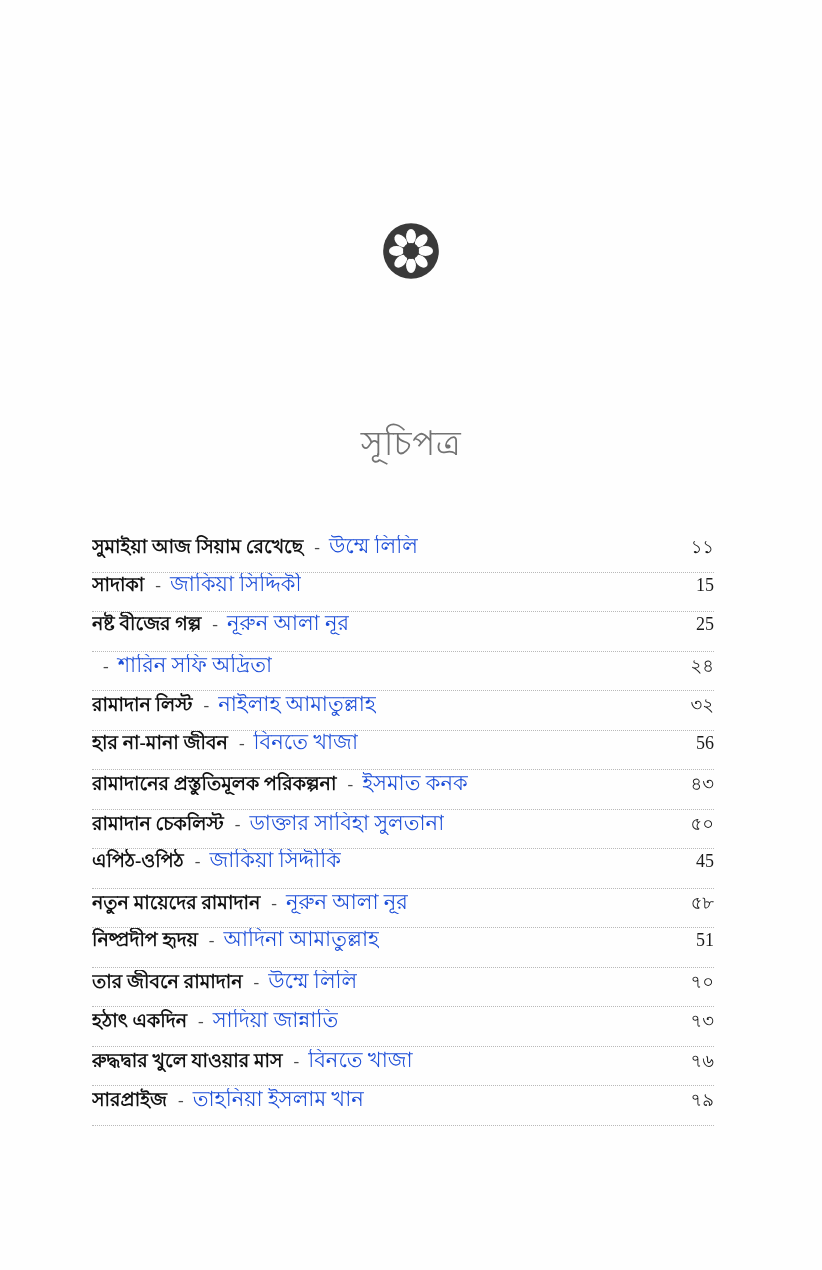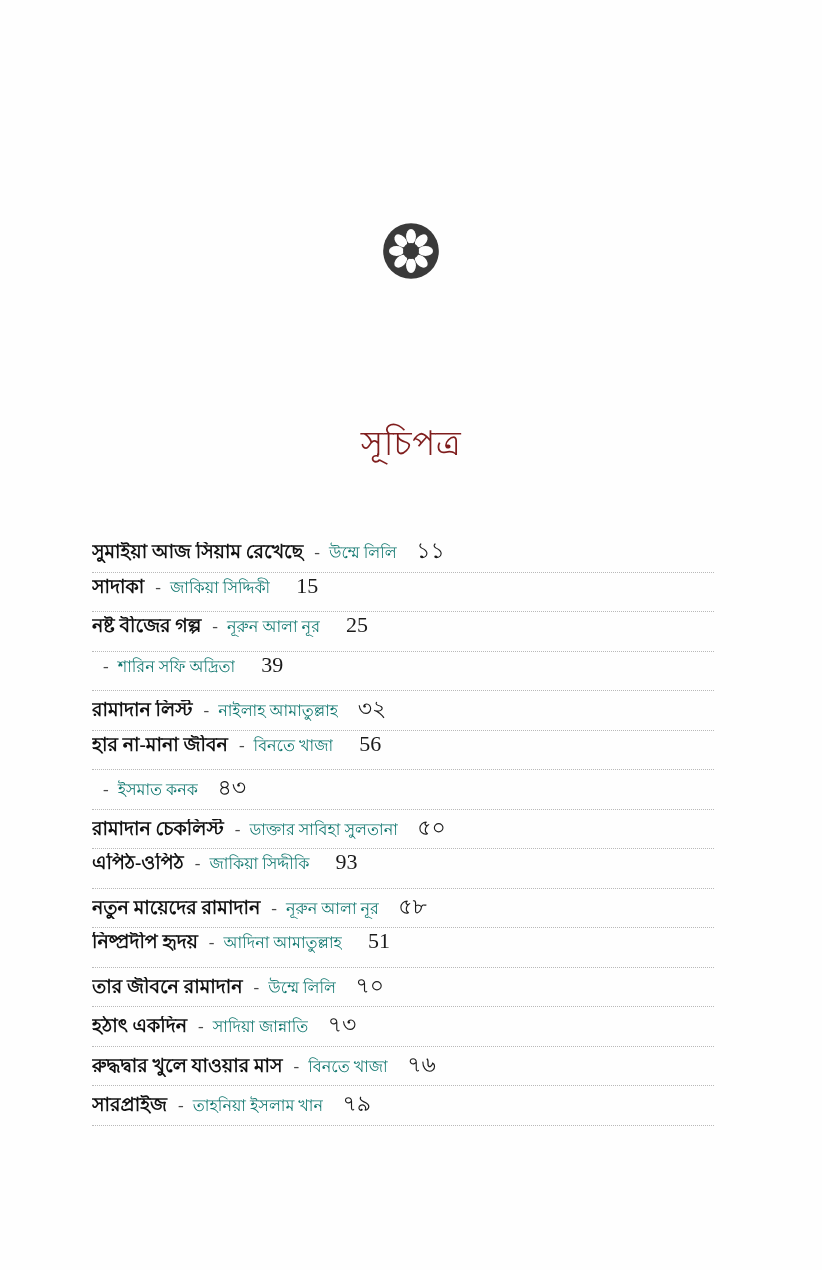--- a/index.html
+++ b/index.html
@@ -39,37 +39,38 @@
 
   
   .toc-title {
     position: absolute;
     top: 420px;
     left: 0;
     width: 822px;
     text-align: center;
     font-size: 34px;
     font-weight: 400;
-    color: #7f1d1d;
+    color: #737373;
     letter-spacing: 0.5px;
     line-height: 1.4;
     font-family: "Liberation Serif", "DejaVu Serif", serif;
   }
 
   
   .toc {
     position: absolute;
     top: 533px;
     left: 92px;
     width: 622px;
   }
 
   .toc-row {
     display: flex;
     align-items: baseline;
+    justify-content: space-between;
     height: 39.5px;
     box-sizing: border-box;
     border-bottom: 1px dotted #b9b9b9;
     padding-bottom: 2px;
   }
 
   .entry {
     display: flex;
     align-items: baseline;
     white-space: nowrap;
@@ -85,29 +86,29 @@
   }
 
   .entry-dash {
     font-size: 17px;
     color: #4a4a4a;
     margin: 0 9px 0 11px;
     font-weight: 400;
   }
 
   .entry-author {
-    font-size: 16px;
-    font-weight: 400;
-    color: #0f766e;
+    font-size: 21px;
+    font-weight: 400;
+    color: #1d4ed8;
     font-family: "Liberation Serif", "DejaVu Serif", serif;
     line-height: 1.1;
   }
 
   .entry-page {
-    font-size: 22px;
+    font-size: 18px;
     font-weight: 400;
     color: #1a1a1a;
     font-family: "Liberation Serif", "DejaVu Serif", serif;
     flex: 0 0 auto;
     padding-left: 14px;
     text-align: right;
     min-width: 34px;
   }
 </style>
 </head>
@@ -180,60 +181,61 @@
           <span class="entry-dash">-</span>
           <span class="entry-author">নূরুন আলা নূর</span>
         </div>
         <span class="entry-page">25</span>
       </div>
       <div class="toc-row">
         <div class="entry">
           <span class="entry-dash">-</span>
           <span class="entry-author">শারিন সফি অদ্রিতা</span>
         </div>
-        <span class="entry-page">39</span>
+        <span class="entry-page">২৪</span>
       </div>
       <div class="toc-row">
         <div class="entry">
           <span class="entry-title">রামাদান লিস্ট</span>
           <span class="entry-dash">-</span>
           <span class="entry-author">নাইলাহ আমাতুল্লাহ</span>
         </div>
         <span class="entry-page">৩২</span>
       </div>
       <div class="toc-row">
         <div class="entry">
           <span class="entry-title">হার না-মানা জীবন</span>
           <span class="entry-dash">-</span>
           <span class="entry-author">বিনতে খাজা</span>
         </div>
         <span class="entry-page">56</span>
       </div>
       <div class="toc-row">
         <div class="entry">
+          <span class="entry-title">রামাদানের প্রস্তুতিমূলক পরিকল্পনা</span>
           <span class="entry-dash">-</span>
           <span class="entry-author">ইসমাত কনক</span>
         </div>
         <span class="entry-page">৪৩</span>
       </div>
       <div class="toc-row">
         <div class="entry">
           <span class="entry-title">রামাদান চেকলিস্ট</span>
           <span class="entry-dash">-</span>
           <span class="entry-author">ডাক্তার সাবিহা সুলতানা</span>
         </div>
         <span class="entry-page">৫০</span>
       </div>
       <div class="toc-row">
         <div class="entry">
           <span class="entry-title">এপিঠ-ওপিঠ</span>
           <span class="entry-dash">-</span>
           <span class="entry-author">জাকিয়া সিদ্দীকি</span>
         </div>
-        <span class="entry-page">93</span>
+        <span class="entry-page">45</span>
       </div>
       <div class="toc-row">
         <div class="entry">
           <span class="entry-title">নতুন মায়েদের রামাদান</span>
           <span class="entry-dash">-</span>
           <span class="entry-author">নূরুন আলা নূর</span>
         </div>
         <span class="entry-page">৫৮</span>
       </div>
       <div class="toc-row">

